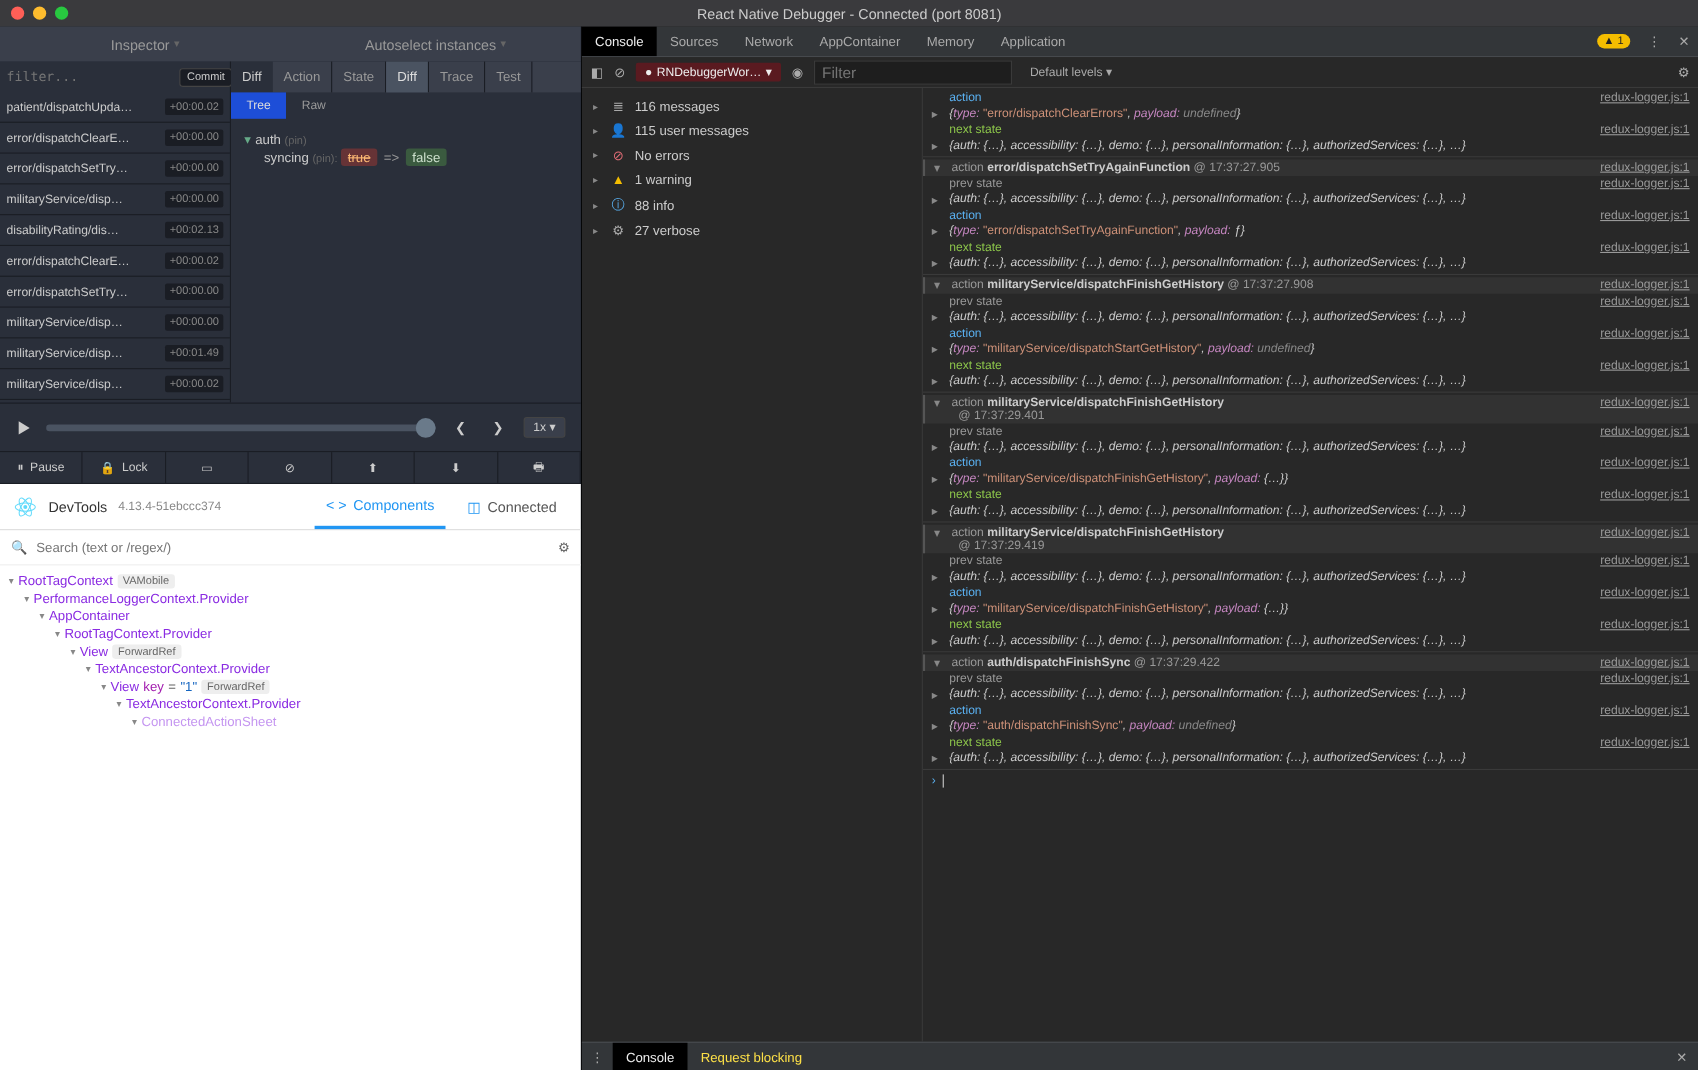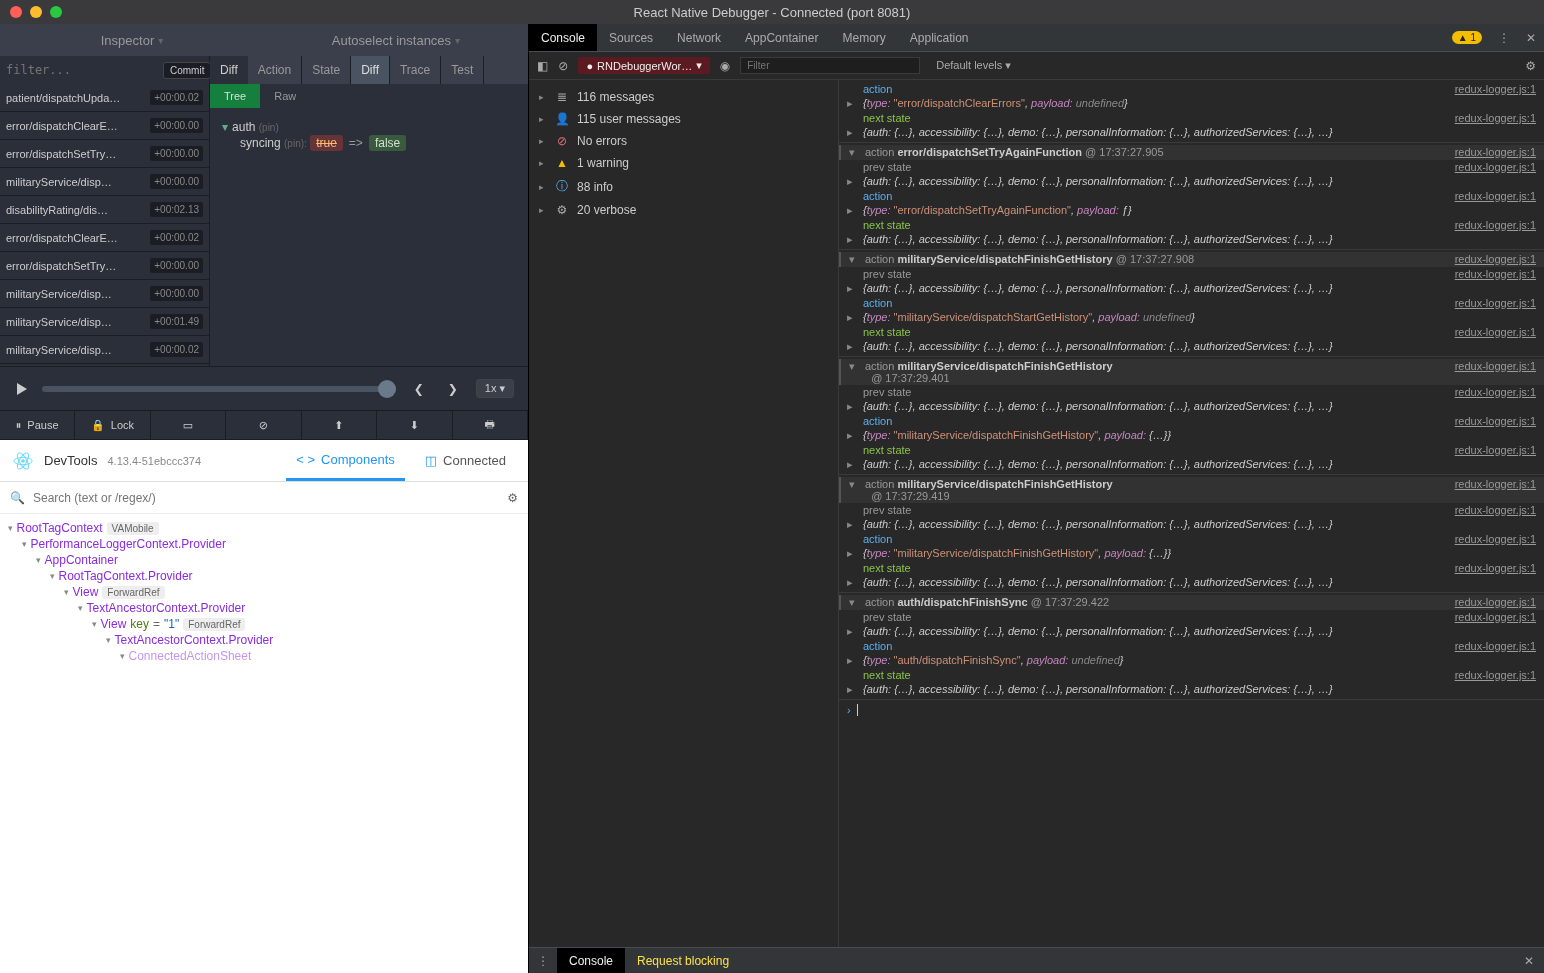--- a/index.html
+++ b/index.html
@@ -23,21 +23,21 @@
 .action-row { display: flex; align-items: center; height: 28px; padding: 0 6px; border-bottom: 1px solid #1a1d24; font-family: monospace; font-size: 11px; cursor: pointer; }
 .action-name { flex: 1; overflow: hidden; text-overflow: ellipsis; white-space: nowrap; color: #ccc; }
 .action-time { background: #1a1d24; color: #888; font-size: 10px; padding: 2px 4px; border-radius: 2px; }
 .detail-panel { flex: 1; background: #2a2f3a; display: flex; flex-direction: column; }
 .detail-tabs { height: 28px; display: flex; font-family: monospace; font-size: 12px; background: #3a3f4b; }
 .detail-tab { padding: 0 10px; display: flex; align-items: center; cursor: pointer; color: #999; border-right: 1px solid #1a1d24; }
 .detail-tab.label { background: #2a2f3a; color: #ccc; border: none; }
 .detail-tab.active { background: #4a5361; color: #ddd; }
 .sub-tabs { height: 24px; display: flex; font-size: 11px; }
 .sub-tab { padding: 0 14px; display: flex; align-items: center; cursor: pointer; color: #999; }
-.sub-tab.active { background: #15803d; color: #ddd; }
+.sub-tab.active { background: #1d4ed8; color: #ddd; }
 .tree-content { padding: 10px 12px; font-family: monospace; font-size: 12px; color: #999; }
 .tree-line { margin: 2px 0; }
 .arrow-t { color: #6a8; margin-right: 4px; }
 .key-t { color: #ccc; }
 .pin { color: #666; font-size: 10px; }
 .oldval { background: #663336; color: #fdba74; padding: 1px 6px; border-radius: 3px; text-decoration: line-through; }
 .newval { background: #3a5a3f; color: #cde0cd; padding: 1px 6px; border-radius: 3px; }
 .arrow-change { color: #999; margin: 0 6px; }
 .slider-area { height: 44px; background: #2a2f3a; display: flex; align-items: center; padding: 0 14px; gap: 12px; border-top: 1px solid #1a1d24; }
 .play-btn { color: #ccc; cursor: pointer; }
@@ -55,35 +55,35 @@
 .dt-spacer { flex: 1; }
 .dt-tab { display: flex; align-items: center; gap: 6px; padding: 0 10px; height: 100%; cursor: pointer; font-size: 13px; color: #555; }
 .dt-tab.active { border-bottom: 3px solid #2196f3; color: #2196f3; }
 .dt-search-row { height: 32px; display: flex; align-items: center; padding: 0 10px; gap: 8px; border-bottom: 1px solid #eee; }
 .dt-search { flex: 1; border: none; outline: none; font-size: 12px; color: #666; }
 .comp-tree { padding: 6px 8px; font-family: monospace; font-size: 12px; }
 .ct-row { padding: 1px 0; display: flex; align-items: center; gap: 4px; cursor: pointer; }
 .ct-caret { color: #888; font-size: 9px; }
 .ct-name { color: #8a2be2; }
 .ct-badge { background: #eee; color: #666; font-size: 10px; padding: 1px 5px; border-radius: 3px; }
-.ct-key { color: #4d7c0f; }
+.ct-key { color: #a21caf; }
 .ct-eq { color: #666; }
 .ct-val { color: #1565c0; }
 .ind-1 { padding-left: 14px; } .ind-2 { padding-left: 28px; } .ind-3 { padding-left: 42px; }
 .ind-4 { padding-left: 56px; } .ind-5 { padding-left: 70px; } .ind-6 { padding-left: 84px; }
 .ind-7 { padding-left: 98px; } .ind-8 { padding-left: 112px; }
 .console-tabs { height: 28px; background: #333639; display: flex; align-items: center; border-bottom: 1px solid #494c50; }
 .c-tab { padding: 0 12px; height: 100%; display: flex; align-items: center; font-size: 12px; color: #aaa; cursor: pointer; }
 .c-tab.active { background: #000; color: #eee; }
 .c-spacer { flex: 1; }
 .warn-badge { color: #222; background: #f4bd00; padding: 1px 6px; border-radius: 8px; font-size: 10px; margin-right: 8px; }
 .console-toolbar { height: 28px; background: #282828; display: flex; align-items: center; padding: 0 8px; gap: 10px; border-bottom: 1px solid #3a3a3a; }
 .ctb-icon { color: #aaa; cursor: pointer; }
 .ctx-sel { background: #5a1a20; color: #eee; padding: 2px 8px; font-size: 11px; border-radius: 2px; display: flex; align-items: center; gap: 4px; }
-.filter-inp { background: #1e1e1e; border: 1px solid #3a3a3a; color: #aaa; padding: 2px 6px; font-size: 10px; width: 180px; }
+.filter-inp { background: #1e1e1e; border: 1px solid #3a3a3a; color: #aaa; padding: 2px 6px; font-size: 14px; width: 180px; }
 .lvl-sel { color: #aaa; font-size: 11px; padding: 2px 6px; }
 .console-body { display: flex; flex: 1; overflow: hidden; }
 .msg-summary { width: 310px; background: #282828; border-right: 1px solid #3a3a3a; padding: 6px 0; }
 .ms-row { display: flex; align-items: center; gap: 8px; padding: 4px 10px; font-size: 12px; color: #ccc; cursor: pointer; }
 .ms-caret { color: #888; font-size: 9px; width: 8px; }
 .ms-icon { width: 14px; text-align: center; }
 .log-area { flex: 1; overflow: auto; font-family: monospace; font-size: 11px; background: #282828; }
 .log-group { border-bottom: 1px solid #3a3a3a; padding: 2px 0; }
 .log-line { display: flex; padding: 1px 8px; gap: 6px; }
 .log-caret { color: #888; width: 10px; }
@@ -350,21 +350,21 @@
             <span>1 warning</span>
           </div>
           <div class="ms-row">
             <span class="ms-caret">▸</span>
             <span class="ms-icon" style="color:#5ab0f0">ⓘ</span>
             <span>88 info</span>
           </div>
           <div class="ms-row">
             <span class="ms-caret">▸</span>
             <span class="ms-icon" style="color:#aaa">⚙</span>
-            <span>20 verbose</span>
+            <span>27 verbose</span>
           </div>
         </div>
       <div class="log-area" id="log-area">
           <div class="log-group">
             <div class="log-line">
               <span class="log-caret"></span>
               <span class="log-text"><span class="kw-action">action</span></span>
               <span class="log-src">redux-logger.js:1</span>
             </div>
             <div class="log-line">

